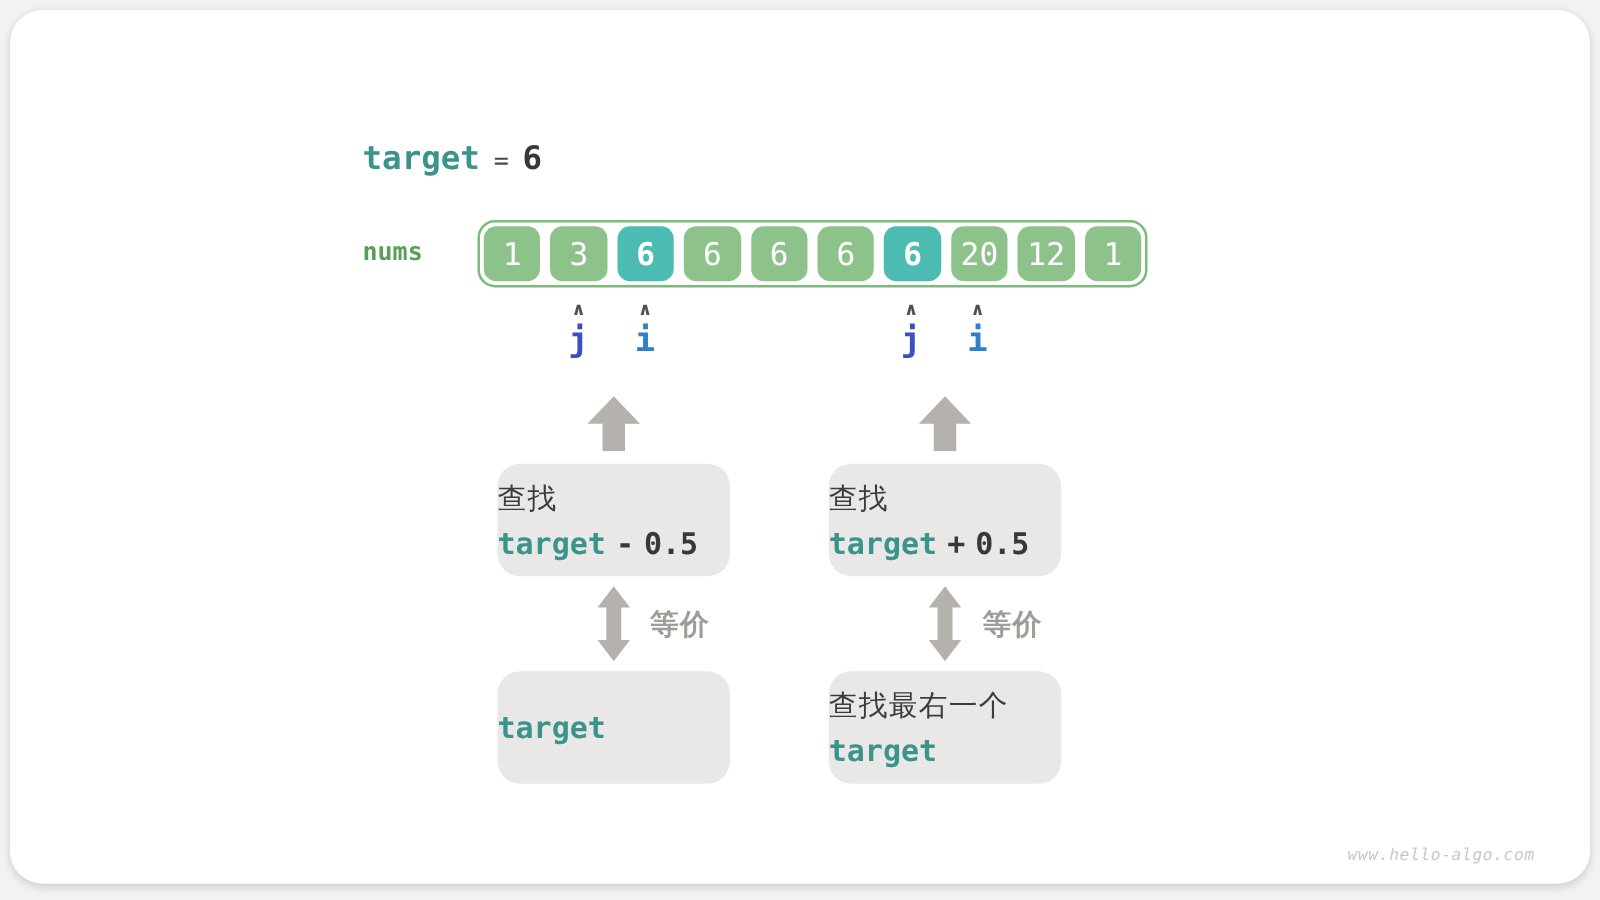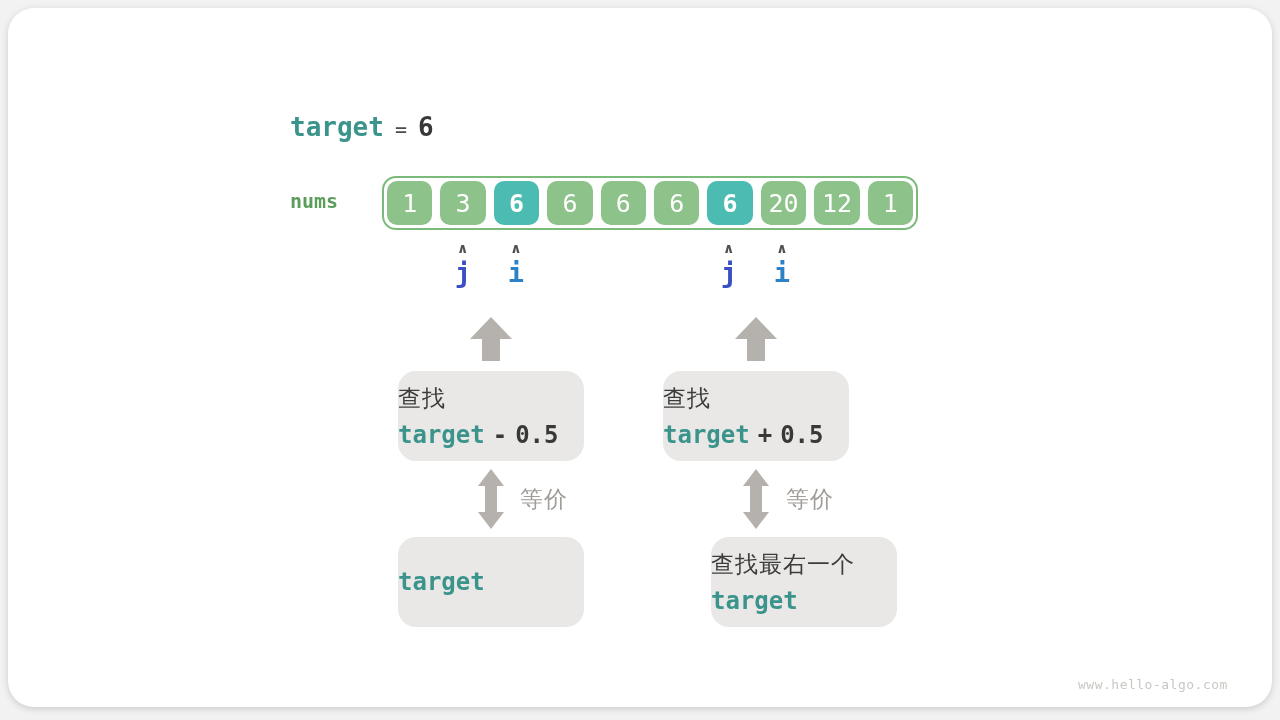--- a/index.html
+++ b/index.html
@@ -58,27 +58,27 @@
   .gbox {
     position:absolute; width:186px; height:90px; border-radius:18px;
     background:var(--box_bg,#e9e8e6);
     display:flex; flex-direction:column; align-items:flex-start; justify-content:center; gap:7px;
   }
   .gbox .cjk { font-size:23px; color:#3c3c3c; letter-spacing:1px; }
   .gbox .expr { font-size:24px; font-weight:bold; color:#383838; display:flex; align-items:baseline; }
   .gbox .expr .var { color:var(--teal,#3a948b); }
   .gbox .expr .op  { margin:0 8px; }
   .equiv {
-    position:absolute; font-size:23px; font-weight:normal; color:var(--equiv_gray,#a09c97);
+    position:absolute; font-size:23px; font-weight:bold; color:var(--equiv_gray,#a09c97);
     letter-spacing:1px;
   }
 
   .watermark {
     position:absolute; left:1078px; top:677px;
-    font-size:13px; color:var(--watermark_gray,#c9c7c3); letter-spacing:.5px;
+    font-size:13px; color:var(--watermark_gray,#c9c7c3); letter-spacing:.5px;font-style:italic;
   }
 </style>
 </head>
 <body>
 
 <div class="card"></div>
 <div class="stage">
 
   <div class="target-line mono">
     <span class="var">target</span>
@@ -148,21 +148,21 @@
     <div class="expr mono">
       <span class="var">target</span>
       <span class="op">+</span>
       <span class="num">0.5</span>
     </div>
   </div>
   <svg class="arrow-dbl" style="left:743px; top:469px;" viewBox="0 0 26 60">
     <polygon points="13,0 26,17 19,17 19,43 26,43 13,60 0,43 7,43 7,17 0,17" fill="var(--arrow_gray,#b5b1ac)"></polygon>
   </svg>
   <div class="equiv" style="left:786px; top:484px;">等价</div>
-  <div class="gbox" style="left:663px; top:537px;margin-left:48px;">
+  <div class="gbox" style="left:663px; top:537px;">
     <div class="cjk">查找最右一个</div>
     <div class="expr mono">
       <span class="var">target</span>
     </div>
   </div>
 
   <div class="watermark mono">www.hello-algo.com</div>
 </div>
 
 </body></html>

